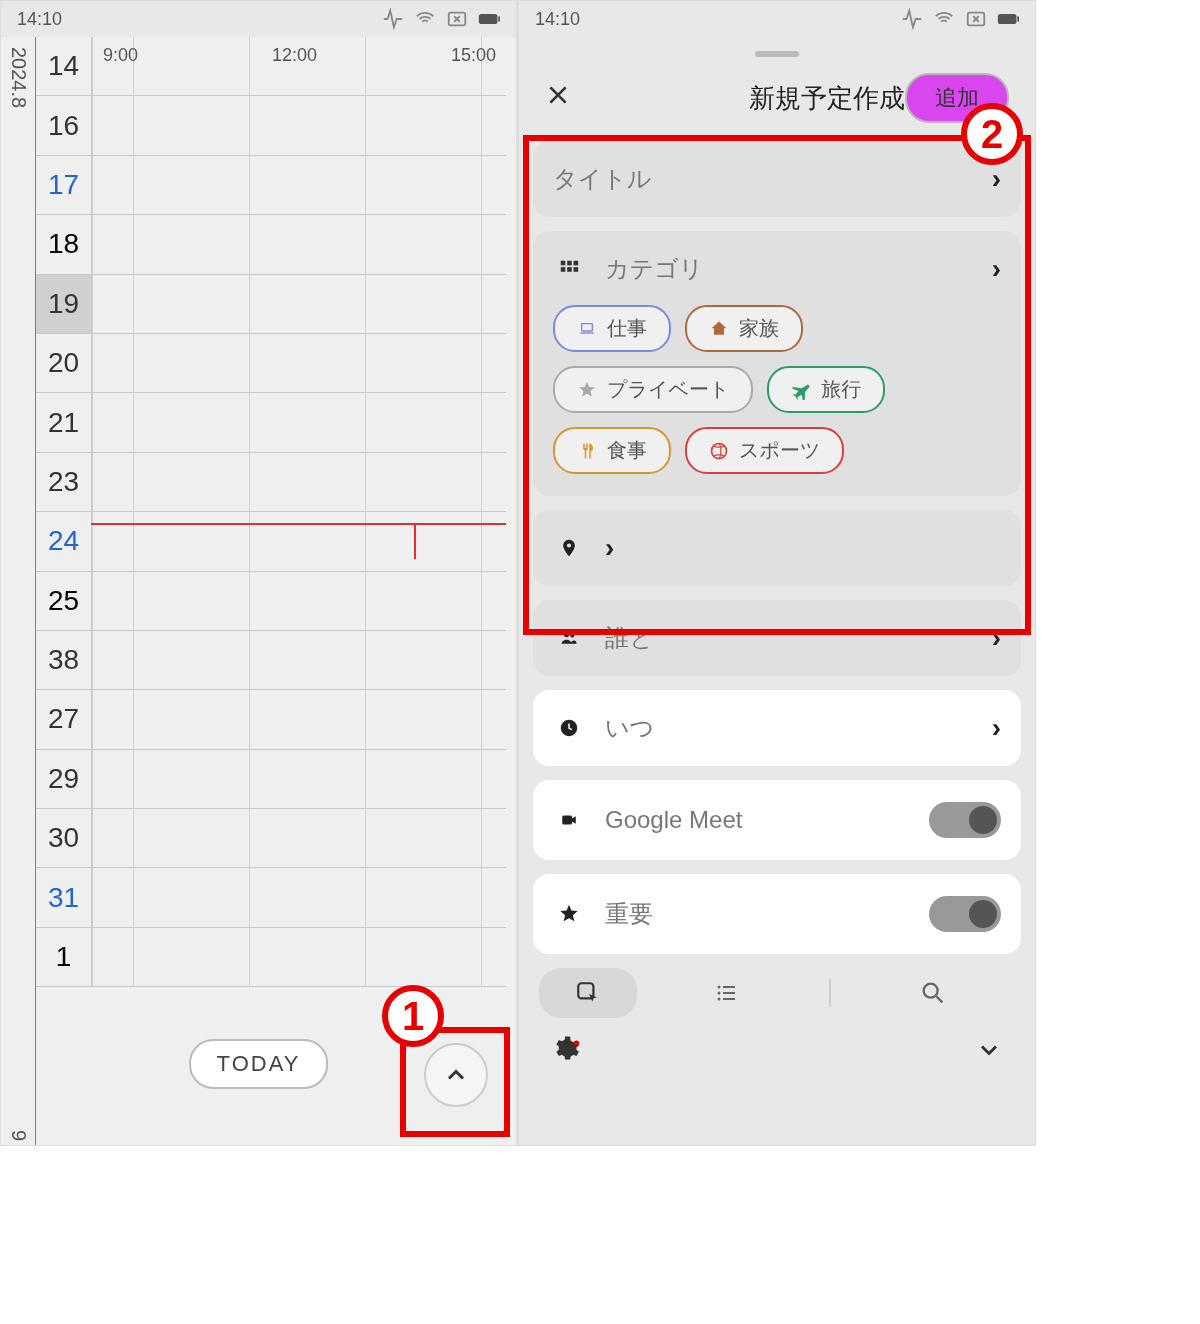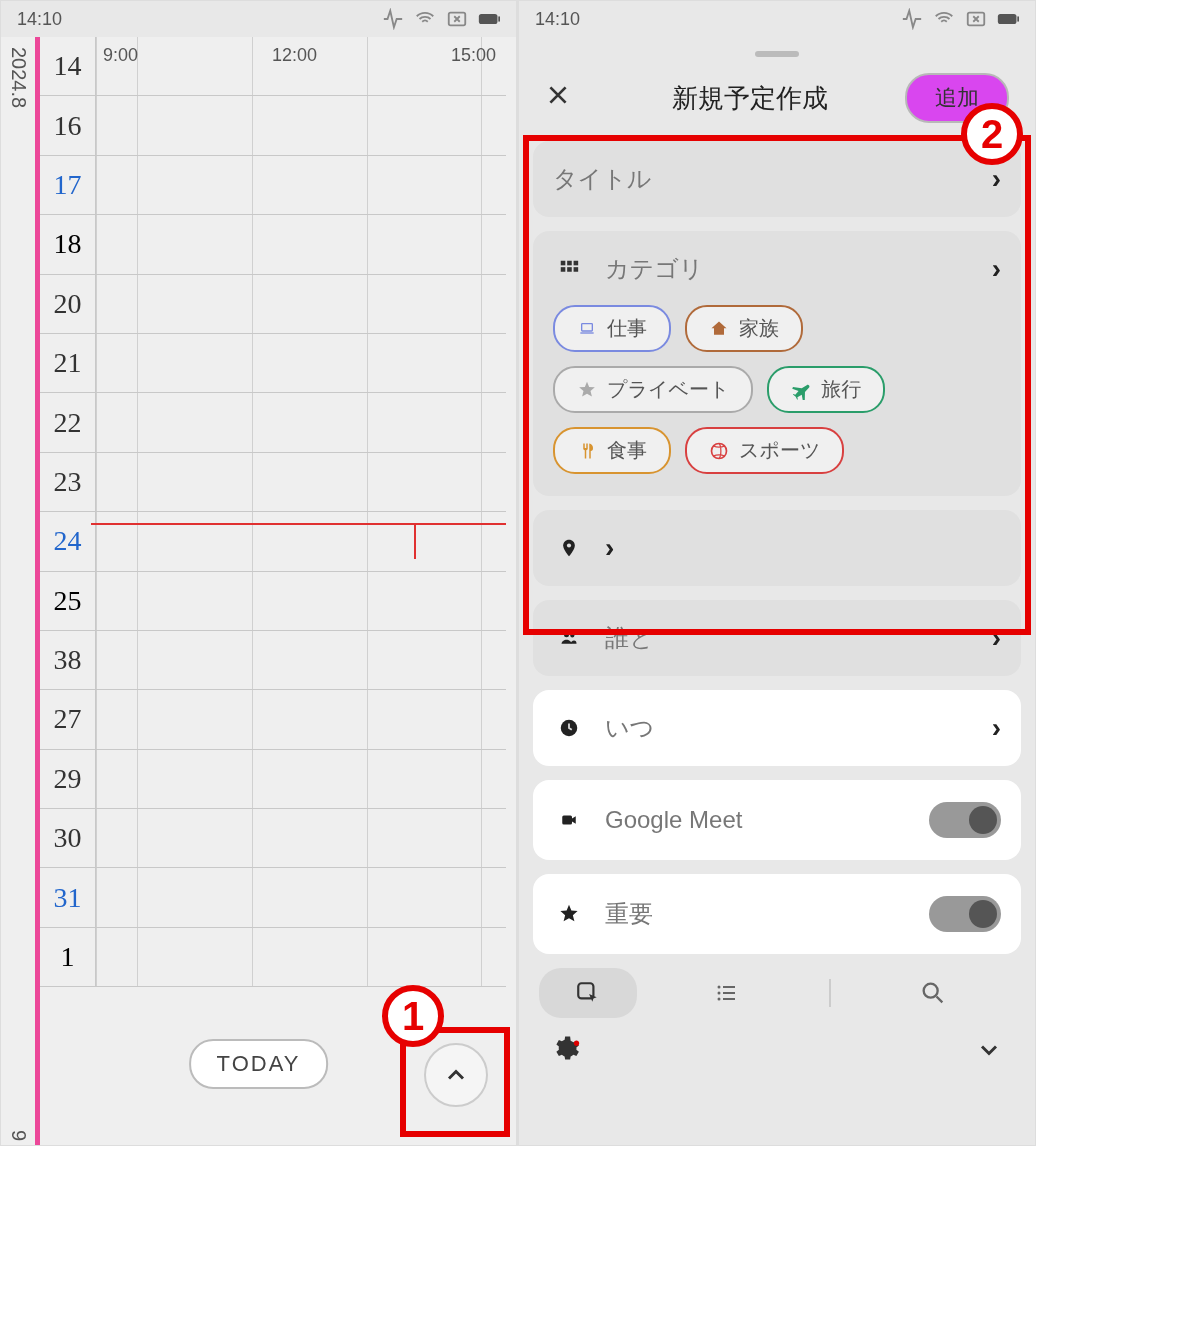--- a/index.html
+++ b/index.html
@@ -11,21 +11,21 @@
   
   .statusbar { height: 36px; display: flex; align-items: center; padding: 0 16px; justify-content: space-between; color: #555; font-size: 18px; }
   .status-icons { display: flex; gap: 10px; align-items: center; }
   .status-icons svg { width: 22px; height: 22px; }
 
   
   .cal-wrap { position: absolute; top: 36px; left: 0; right: 0; bottom: 0; background: #efefef; }
   .datelabel { position: absolute; top: 10px; left: 6px; writing-mode: vertical-rl; font-size: 20px; color: #555; font-weight: 500; }
   .datelabel.bottom { top: auto; bottom: 4px; }
   .time-header { position: absolute; top: 8px; left: 92px; right: 10px; display: flex; justify-content: space-between; font-size: 18px; color: #555; padding: 0 10px; }
-  .cal-grid { position: absolute; top: 0; left: 34px; right: 10px; bottom: 0; border-left: 5px solid #ec4899; font-family: Liberation Serif, serif; }
+  .cal-grid { position: absolute; top: 0; left: 34px; right: 10px; bottom: 0; border-left: 1px solid #ec4899; }
   .cal-row { height: 59.4px; border-bottom: 1px solid #c8c8c8; display: flex; }
   .day-num { width: 56px; display: flex; align-items: center; justify-content: center; font-size: 28px; font-weight: 500; color: #333; border-right: 1px solid #c8c8c8; }
   .day-num.sat { color: #2266cc; }
   .day-num.sun { color: #000000; }
   .cal-row.sel .day-num { background: #d0d0d0; }
   .day-cells { flex: 1; position: relative; }
   .vline { position: absolute; top: 0; bottom: 0; width: 1px; background: #d0d0d0; }
   .now-line { position: absolute; left: 90px; right: 10px; height: 2px; background: #e03030; top: 486px; }
   .now-line::after { content:''; position:absolute; right:90px; top:0; width:2px; height:36px; background:#e03030; }
   .today-btn { position: absolute; bottom: 56px; left: 50%; transform: translateX(-50%); background: #fff; border: 2px solid #bbb; border-radius: 24px; padding: 10px 26px; font-size: 22px; color: #444; letter-spacing: 2px; font-weight: 500; }
@@ -33,21 +33,21 @@
 
   
   .anno-box { position: absolute; border: 6px solid #e60000; }
   .anno-num { position: absolute; width: 62px; height: 62px; border-radius: 50%; background: #fff; border: 6px solid #e60000; color: #e60000; font-size: 40px; font-weight: 800; display: flex; align-items: center; justify-content: center; }
 
   
   .right-content { position: absolute; top: 36px; left: 0; right: 0; bottom: 0; padding: 10px 14px; }
   .grip { width: 44px; height: 6px; background: #bbb; border-radius: 3px; margin: 4px auto 10px; }
   .header { display: flex; align-items: center; justify-content: space-between; padding: 6px 12px 18px; }
   .close { font-size: 28px; color: #333; }
-  .header-title { font-size: 26px; color: #222; flex: 1; text-align: center; margin-left: 24px; }
+  .header-title { font-size: 26px; color: #222; flex: 1; text-align: right; margin-left: 24px; }
   .add-btn { background: #d946ef; border: 2px solid #b8b8b8; border-radius: 24px; padding: 8px 28px; font-size: 22px; color: #333; }
   .card { background: #e0e0e0; border-radius: 16px; padding: 22px 20px; margin-bottom: 14px; }
   .card.darker { background: #ffffff; }
   .row { display: flex; align-items: center; gap: 20px; }
   .row .icon { width: 32px; display: flex; justify-content: center; color: #333; }
   .row .label { flex: 1; font-size: 24px; color: #777; }
   .chev { font-size: 28px; color: #222; font-weight: 700; }
   .chips { display: flex; flex-wrap: wrap; gap: 14px; margin-top: 20px; }
   .chip { display: inline-flex; align-items: center; gap: 10px; padding: 8px 22px; border-radius: 22px; font-size: 20px; color: #555; border: 2px solid; background: #f0f0f0; }
   .chip-icon { width: 20px; height: 20px; display: inline-flex; align-items: center; justify-content: center; }
@@ -121,42 +121,42 @@
           <div class="cal-row">
             <div class="day-num sun">18</div>
             <div class="day-cells">
               <div class="vline" style="left: 0%;"></div>
               <div class="vline" style="left: 10%;"></div>
               <div class="vline" style="left: 38%;"></div>
               <div class="vline" style="left: 66%;"></div>
               <div class="vline" style="left: 94%;"></div>
             </div>
           </div>
+          <div class="cal-row sel">
+            <div class="day-num ">19</div>
+            <div class="day-cells">
+              <div class="vline" style="left: 0%;"></div>
+              <div class="vline" style="left: 10%;"></div>
+              <div class="vline" style="left: 38%;"></div>
+              <div class="vline" style="left: 66%;"></div>
+              <div class="vline" style="left: 94%;"></div>
+            </div>
+          </div>
           <div class="cal-row">
             <div class="day-num ">20</div>
             <div class="day-cells">
               <div class="vline" style="left: 0%;"></div>
               <div class="vline" style="left: 10%;"></div>
               <div class="vline" style="left: 38%;"></div>
               <div class="vline" style="left: 66%;"></div>
               <div class="vline" style="left: 94%;"></div>
             </div>
           </div>
           <div class="cal-row">
             <div class="day-num ">21</div>
-            <div class="day-cells">
-              <div class="vline" style="left: 0%;"></div>
-              <div class="vline" style="left: 10%;"></div>
-              <div class="vline" style="left: 38%;"></div>
-              <div class="vline" style="left: 66%;"></div>
-              <div class="vline" style="left: 94%;"></div>
-            </div>
-          </div>
-          <div class="cal-row">
-            <div class="day-num ">22</div>
             <div class="day-cells">
               <div class="vline" style="left: 0%;"></div>
               <div class="vline" style="left: 10%;"></div>
               <div class="vline" style="left: 38%;"></div>
               <div class="vline" style="left: 66%;"></div>
               <div class="vline" style="left: 94%;"></div>
             </div>
           </div>
           <div class="cal-row">
             <div class="day-num ">23</div>

